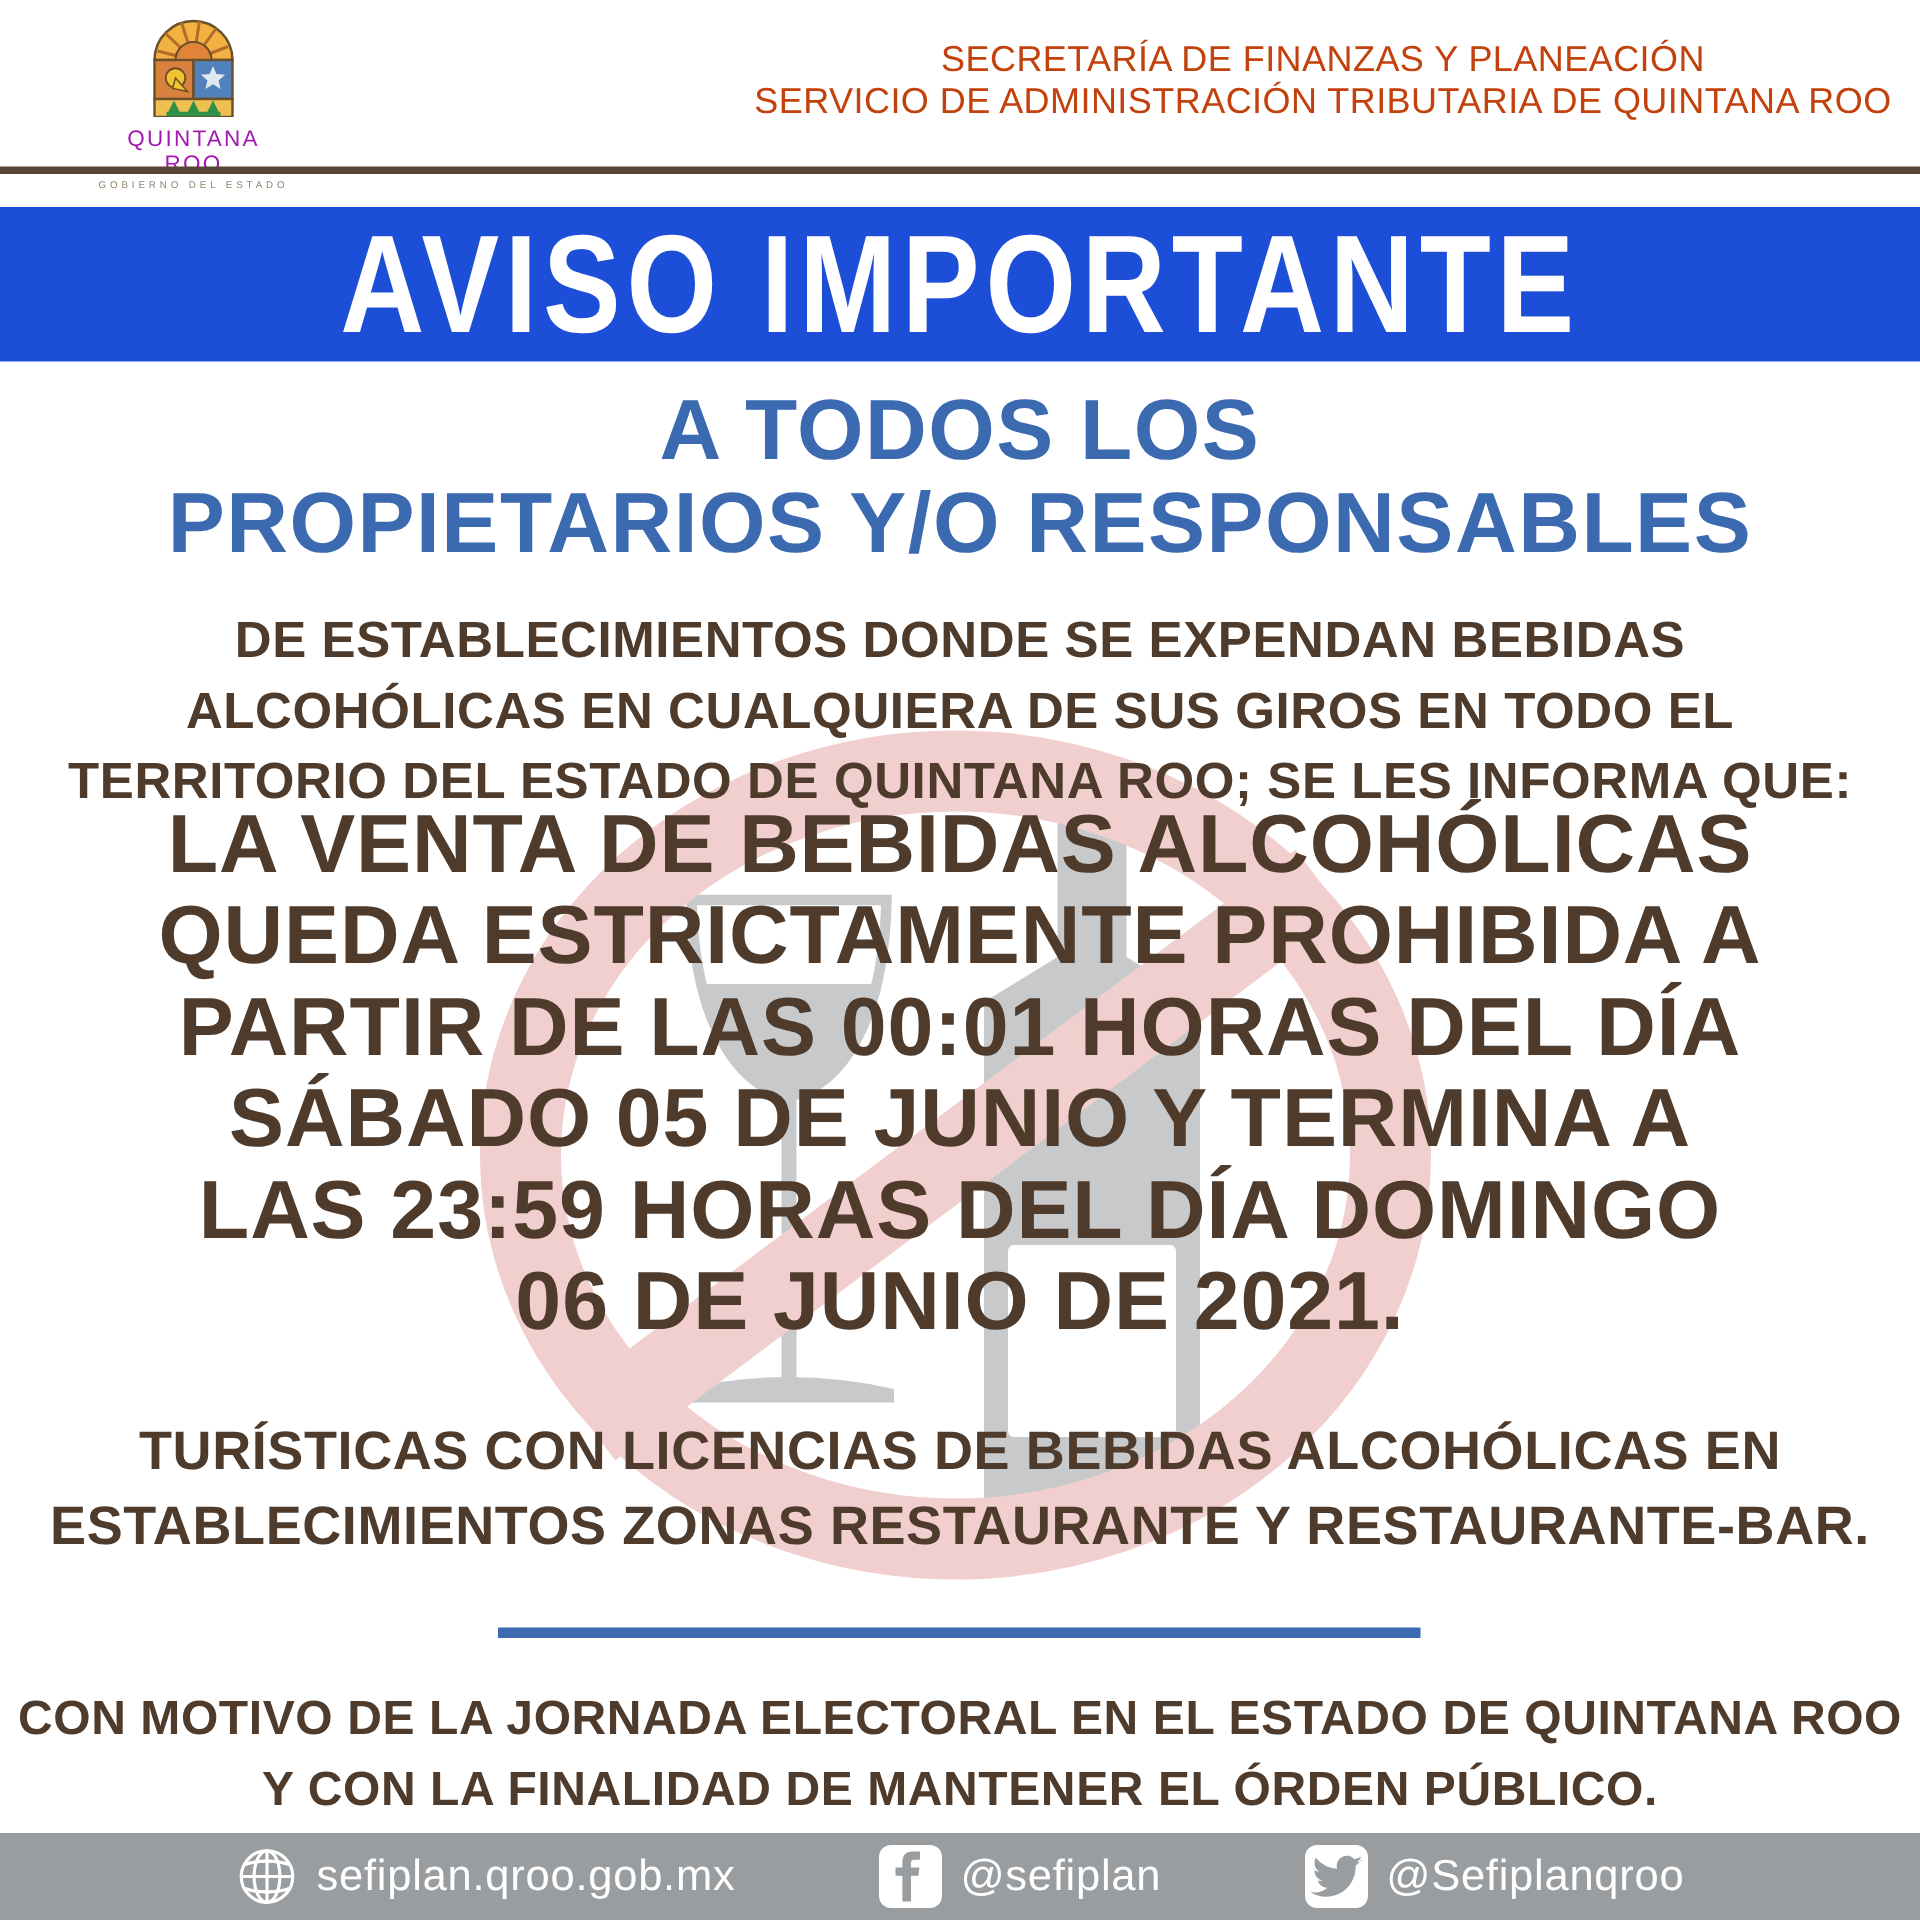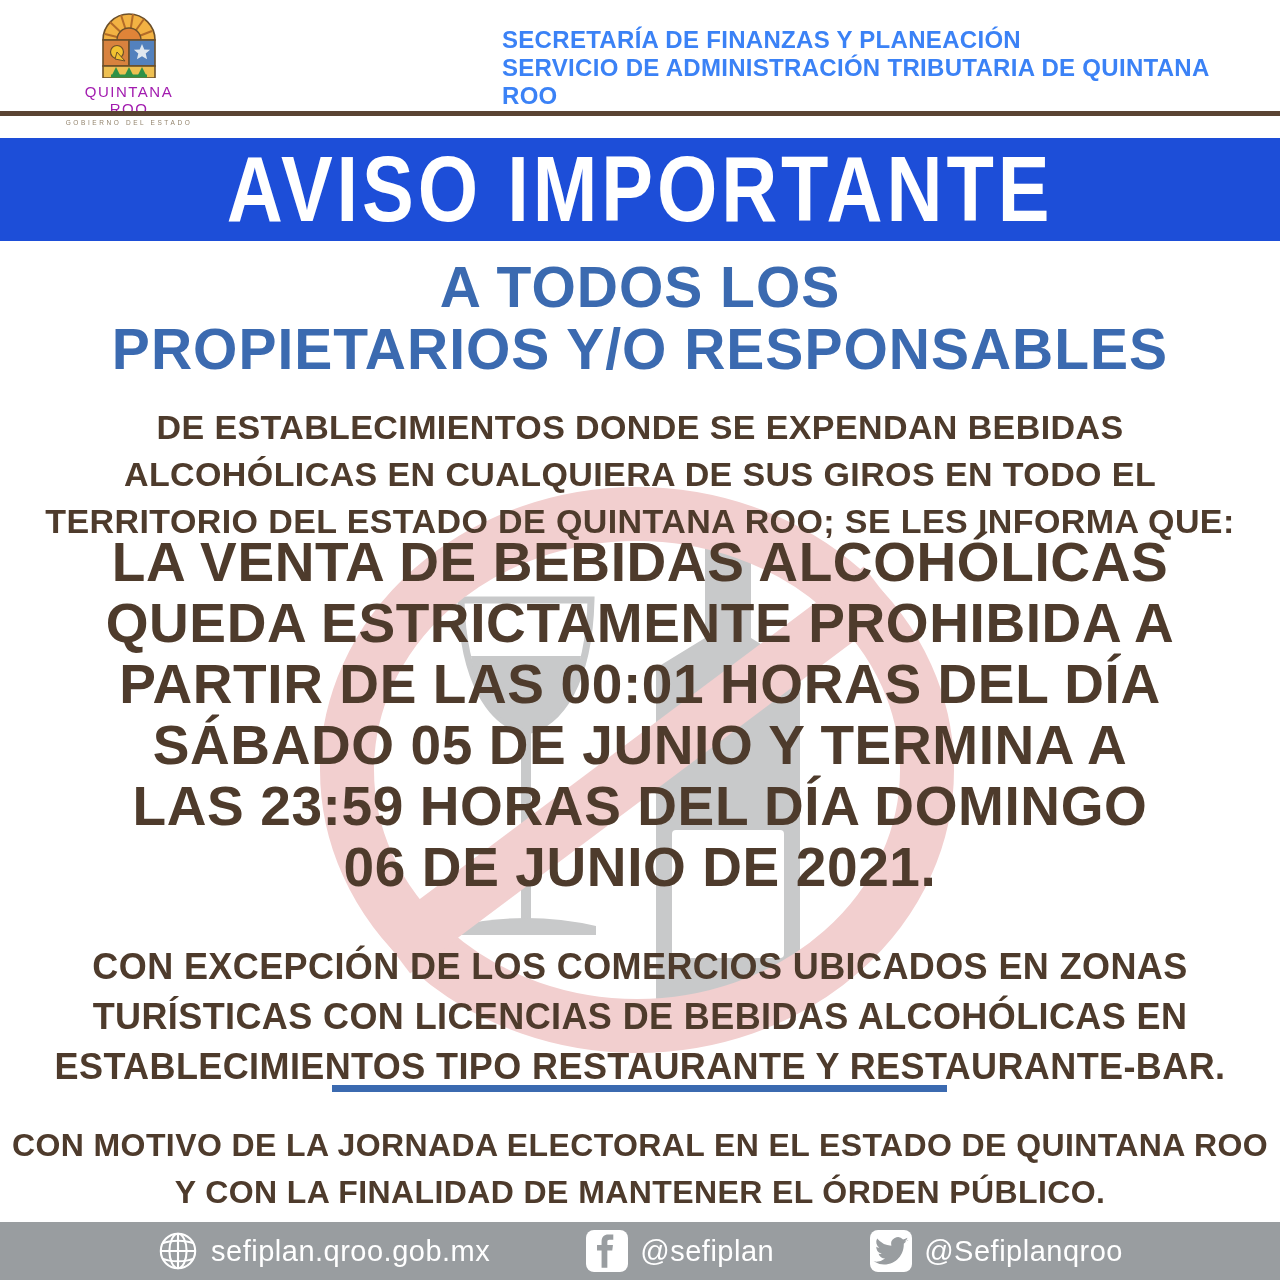--- a/index.html
+++ b/index.html
@@ -5,22 +5,22 @@
   html,body{margin:0;padding:0;background:#ffffff;}
   .poster{
     position:relative;width:1280px;height:1280px;background:#ffffff;overflow:hidden;
     font-family:"Liberation Sans",sans-serif;
   }
   
   .logo{position:absolute;left:64px;top:6px;width:130px;text-align:center;}
   .logo-title{color:#a21caf;font-size:15px;letter-spacing:1.5px;font-weight:normal;margin-top:1px;}
   .logo-subtitle{color:#93846d;font-size:6.5px;letter-spacing:2.6px;margin-top:2px;}
   .org-text{
-    position:absolute;right:18px;top:26px;width:760px;
-    color:#3b82f6;font-weight:bold;font-size:24px;line-height:28px;letter-spacing:.3px;
+    position:absolute;right:18px;top:26px;width:760px;text-align:center;
+    color:#c2410c;font-weight:normal;font-size:24px;line-height:28px;letter-spacing:.3px;
   }
   .rule-top{position:absolute;left:0;top:111px;width:1280px;height:5px;background:#5a4433;}
   
   .aviso-band{
     position:absolute;left:0;top:138px;width:1280px;height:103px;background:#1d4ed8;
     display:flex;align-items:center;justify-content:center;
   }
   .aviso-band span{
     color:#ffffff;font-weight:bold;font-size:80px;letter-spacing:4px;
     display:inline-block;transform:scale(.97,1.16);white-space:nowrap;
@@ -121,23 +121,22 @@
   <div class="txt statement">
     <div>LA VENTA DE BEBIDAS ALCOHÓLICAS</div>
     <div>QUEDA ESTRICTAMENTE PROHIBIDA A</div>
     <div>PARTIR DE LAS 00:01 HORAS DEL DÍA</div>
     <div>SÁBADO 05 DE JUNIO Y TERMINA A</div>
     <div>LAS 23:59 HORAS DEL DÍA DOMINGO</div>
     <div>06 DE JUNIO DE 2021.</div>
   </div>
 
   <div class="txt exception">
-    <div>CON EXCEPCIÓN DE LOS COMERCIOS UBICADOS EN ZONAS</div>
     <div>TURÍSTICAS CON LICENCIAS DE BEBIDAS ALCOHÓLICAS EN</div>
-    <div>ESTABLECIMIENTOS TIPO RESTAURANTE Y RESTAURANTE-BAR.</div>
+    <div>ESTABLECIMIENTOS ZONAS RESTAURANTE Y RESTAURANTE-BAR.</div>
   </div>
 
   <div class="divider"></div>
 
   <div class="txt reason">
     <div>CON MOTIVO DE LA JORNADA ELECTORAL EN EL ESTADO DE QUINTANA ROO</div>
     <div>Y CON LA FINALIDAD DE MANTENER EL ÓRDEN PÚBLICO.</div>
   </div>
 
   <div class="footer">

